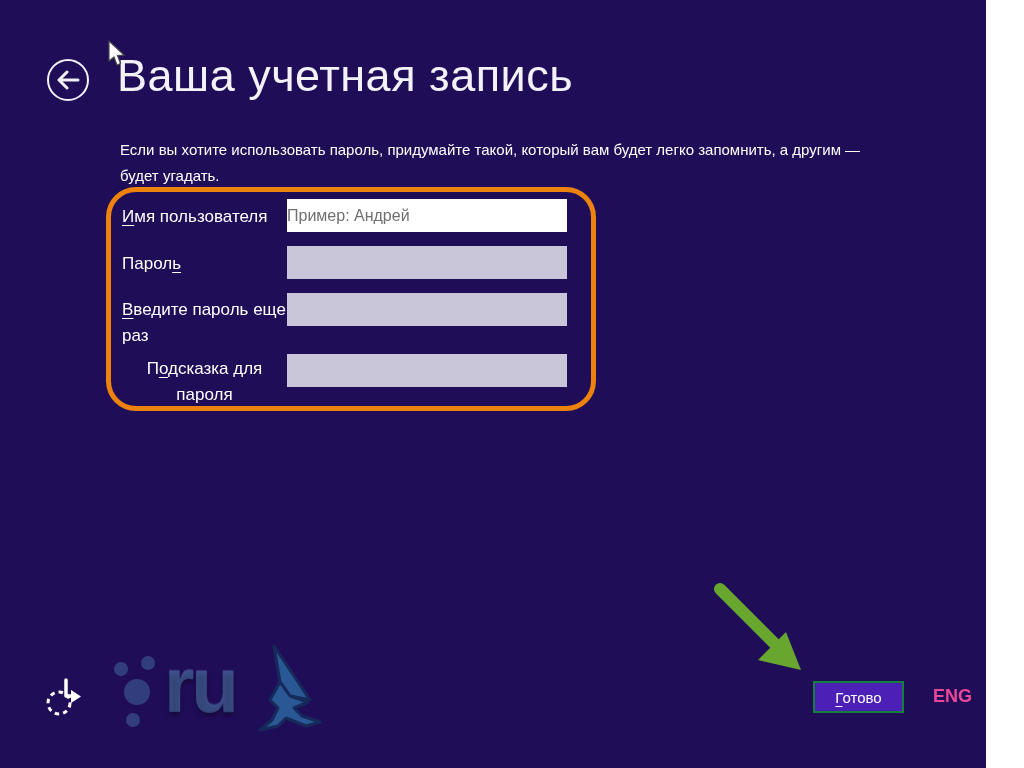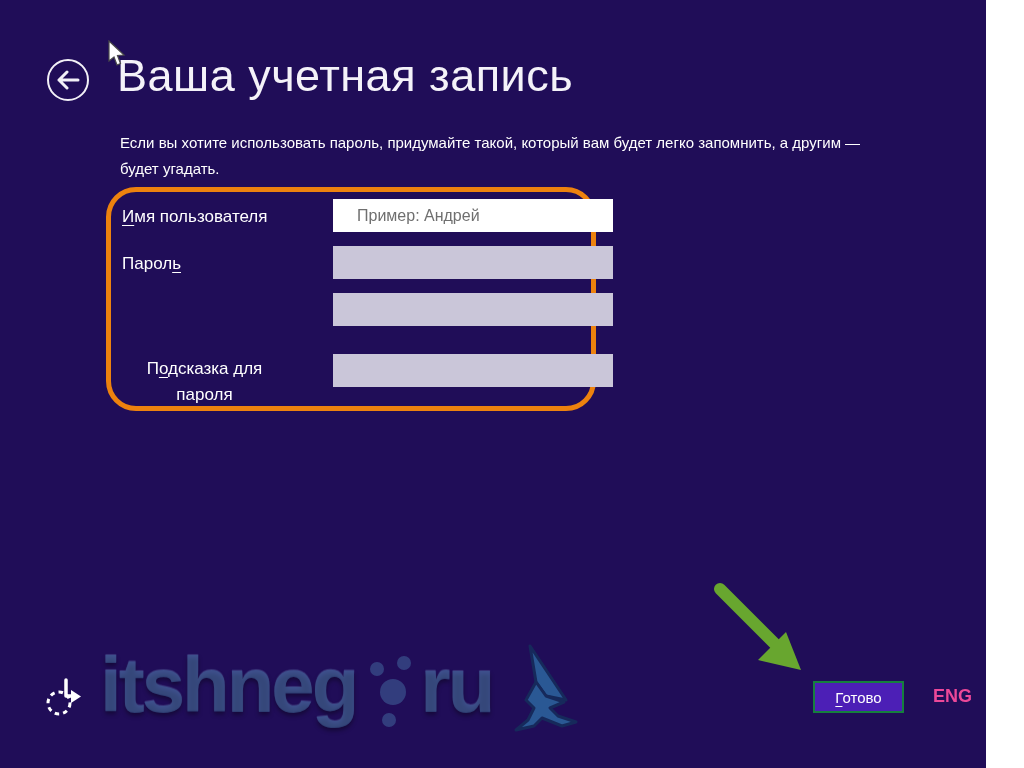--- a/index.html
+++ b/index.html
@@ -17,40 +17,40 @@
     background:transparent; cursor:pointer;
     display:flex; align-items:center; justify-content:center;
   }
   .back-btn svg { display:block; }
   .page-title {
     position:absolute; left:117px; top:50px;
     font-size:45px; font-weight:200; letter-spacing:0.5px;
     color:#f4f2f9; white-space:nowrap;
   }
   .description {
-    position:absolute; left:120px; top:130px;
+    position:absolute; left:120px; top:137px;
     font-size:15px; line-height:26px; color:#ffffff; white-space:nowrap;
   }
   .description span { display:block; }
 
   
   .orange-box {
     position:absolute; left:106px; top:187px; width:490px; height:224px;
     border:5px solid #ed820e; border-radius:30px;
     pointer-events:none;
   }
   .field-label {
     position:absolute; left:122px; width:165px;
     font-size:17px; line-height:26px; color:#ffffff;
   }
   .ak { text-decoration:underline; text-underline-offset:3px; }
   .field-input {
     position:absolute; left:287px; width:280px; height:33px;
-    border:none; outline:none; padding:0 24px;
-    font-family:"Liberation Sans", sans-serif; font-size:16px;margin-left:46px;
+    border:none; outline:none; padding:0 0;
+    font-family:"Liberation Sans", sans-serif; font-size:16px;
   }
   .input-white { background:#ffffff; color:#333; }
   .input-white::placeholder { color:#6f6f6f; opacity:1; }
   .input-lav { background:#cac6d9; color:#222; }
   .lbl-1 { top:204px; } .inp-1 { top:199px; }
   .lbl-2 { top:251px; } .inp-2 { top:246px; }
   .lbl-3 { top:297px; } .inp-3 { top:293px; }
   .lbl-4 { top:356px;text-align:center; } .inp-4 { top:354px; }
 
   
@@ -105,20 +105,21 @@
   </p>
 
   <div class="orange-box"></div>
 
   <div class="field-label lbl-1"><span class="ak">И</span><span>мя пользователя</span></div>
   <input class="field-input input-white inp-1" type="text" placeholder="Пример: Андрей" style="">
 
   <div class="field-label lbl-2"><span>Парол</span><span class="ak">ь</span></div>
   <input class="field-input input-lav inp-2" type="password" style="">
 
+  <div class="field-label lbl-3"><span class="ak">В</span><span>ведите пароль еще раз</span></div>
   <input class="field-input input-lav inp-3" type="password" style="">
 
   <div class="field-label lbl-4"><span>П</span><span class="ak">о</span><span>дсказка для пароля</span></div>
   <input class="field-input input-lav inp-4" type="text" style="">
 
   <div class="green-arrow">
     <svg width="105" height="100" viewBox="0 0 105 100">
       <line x1="17" y1="12" x2="74" y2="69" stroke="#68a62f" stroke-width="12" stroke-linecap="round"></line>
       <polygon points="98,93 83,55 55,83" fill="#68a62f"></polygon>
     </svg>
@@ -132,21 +133,20 @@
 
   <div class="ease-icon">
     <svg width="42" height="40" viewBox="0 0 42 40">
       <circle cx="16" cy="26" r="11" fill="none" stroke="#ffffff" stroke-width="3" stroke-dasharray="4.5 4"></circle>
       <path d="M23 3 V19 M23 19 H28" stroke="#ffffff" stroke-width="3.5" fill="none" stroke-linecap="round"></path>
       <polygon points="28,13 38,19.5 28,26" fill="#ffffff"></polygon>
     </svg>
   </div>
 
   <div class="watermark">
-    <span class="wm-text">itshneg</span>
     <span class="wm-dots">
       <svg width="52" height="78" viewBox="0 0 52 78">
         <g fill="rgba(66,102,156,0.55)">
           <circle cx="13" cy="15" r="7"></circle>
           <circle cx="40" cy="9" r="7"></circle>
           <circle cx="29" cy="38" r="13"></circle>
           <circle cx="25" cy="66" r="7"></circle>
         </g>
       </svg>
     </span>

